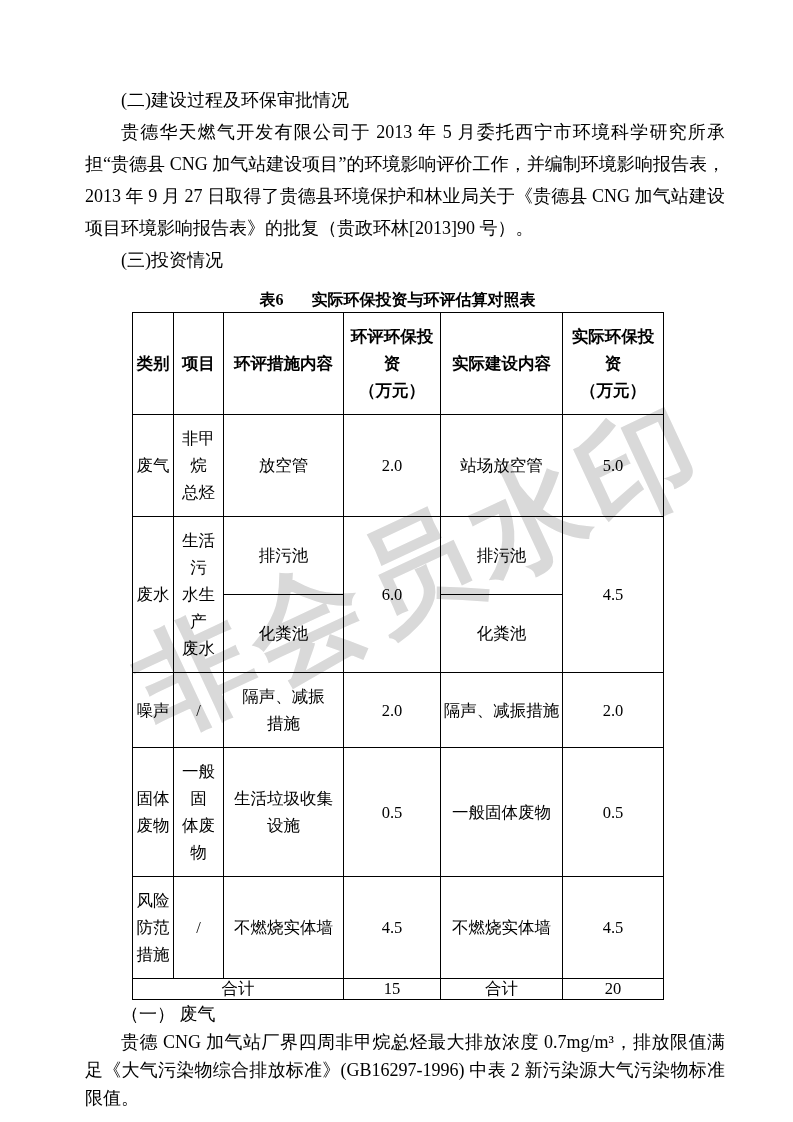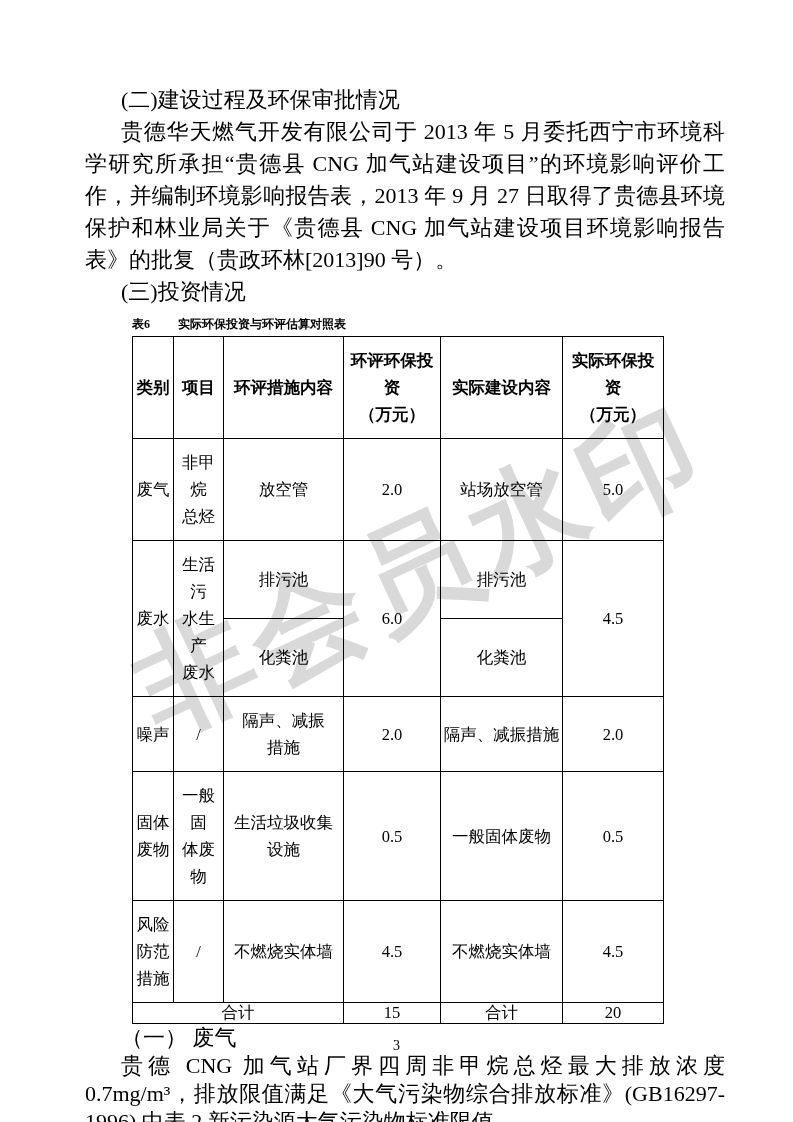--- a/index.html
+++ b/index.html
@@ -8,30 +8,30 @@
     font-family:"Liberation Serif","DejaVu Serif",serif;color:#000;overflow:hidden;
   }
   .watermark{
     position:absolute;left:70px;top:492px;width:700px;z-index:0;
     text-align:center;white-space:nowrap;
     font-family:"DejaVu Sans","Liberation Sans",sans-serif;font-weight:bold;
     font-size:116px;letter-spacing:6px;color:#d9d9d9;
     transform:rotate(-25deg);user-select:none;pointer-events:none;
   }
   .content{position:relative;z-index:1;padding:84px 68px 0 85px;}
-  .content p{margin:0;font-size:22px;line-height:32px;text-align:justify;}
+  .content p{margin:0;font-size:18px;line-height:32px;text-align:justify;}
   .ind2{text-indent:36px;}
   .ind1{text-indent:15px;}
   .tight{line-height:28px !important;}
   .sec-bold{font-weight:bold;font-size:18.5px;line-height:28px !important;margin-top:8px !important;text-align:left !important;}
   .sub-head{text-align:left !important;}
   .mt8{margin-top:8px !important;}
   .tbl-cap{
-    margin:6px 0 2px 47px;width:531px;
-    font-weight:bold;font-size:12px;line-height:20px;
+    margin:14px 0 2px 47px;width:531px;text-align:center;
+    font-weight:bold;font-size:16px;line-height:20px;
   }
   .tbl-cap .cap-label{margin-right:28px;}
   table.cmp{
     border-collapse:collapse;table-layout:fixed;width:531px;margin-left:47px;
     background:transparent;
   }
   table.cmp th,table.cmp td{
     border:1px solid #000;text-align:center;vertical-align:middle;
     font-size:16.5px;line-height:27px;padding:10px 1px;white-space:pre-line;
     background:transparent;overflow:hidden;

